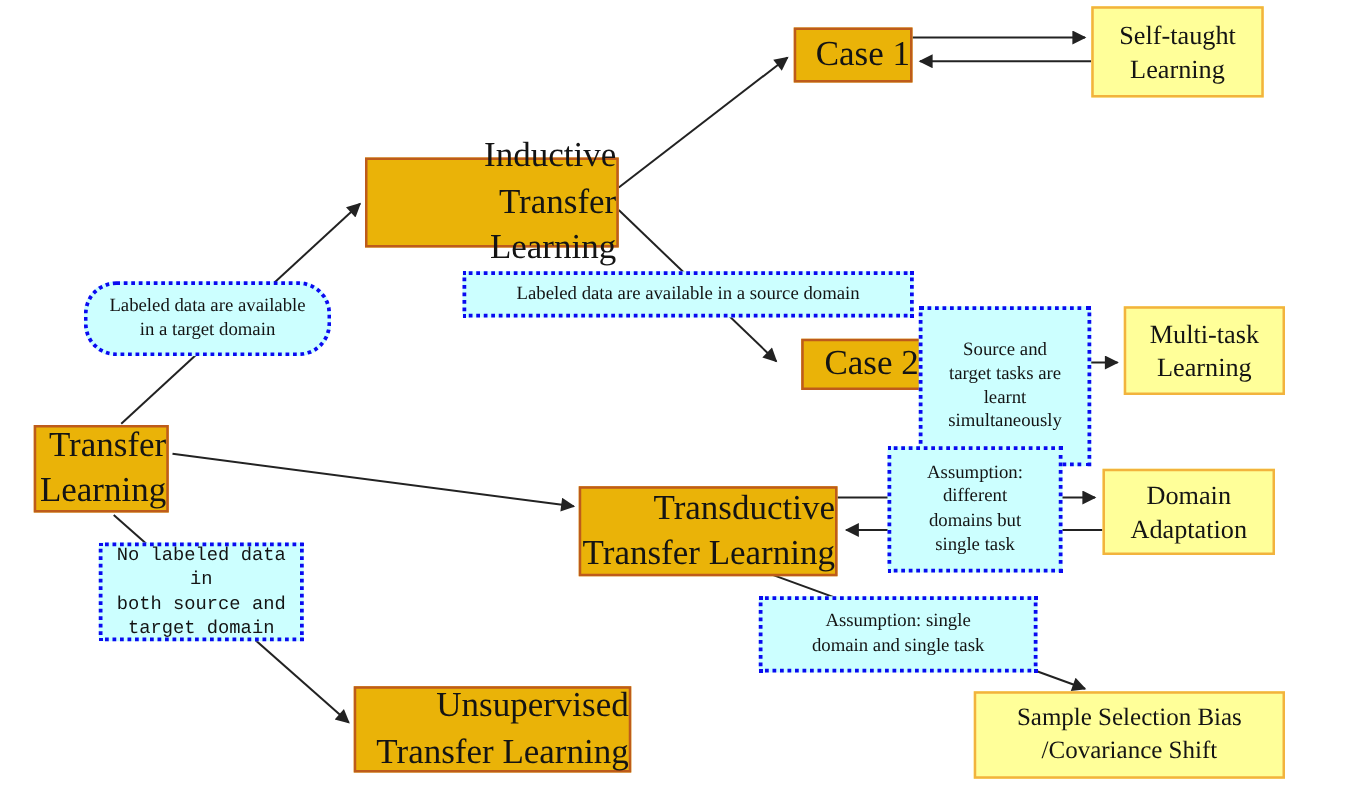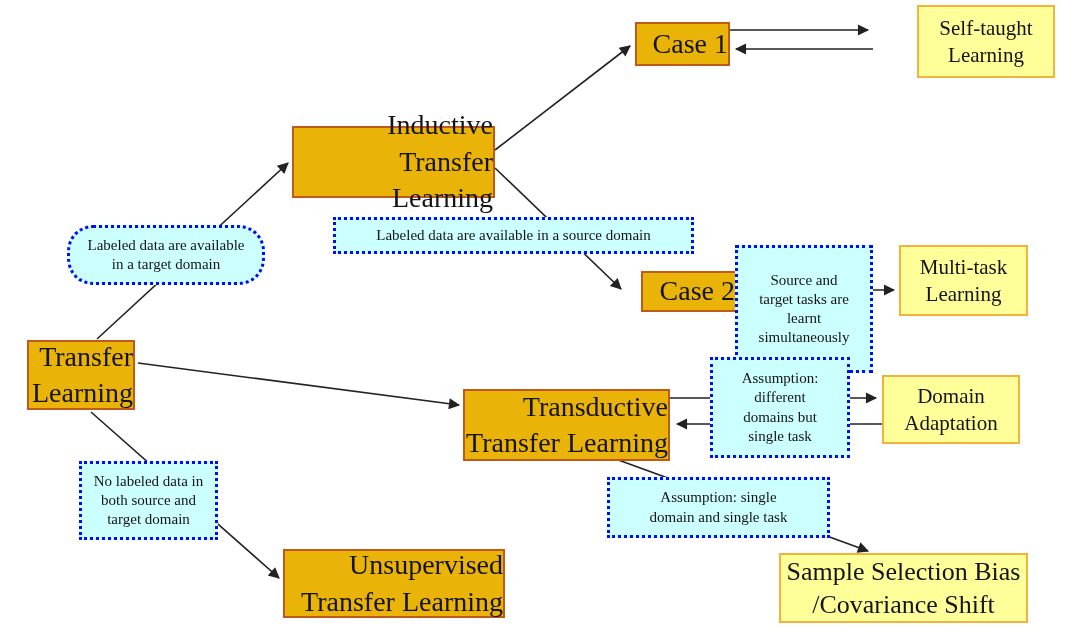--- a/index.html
+++ b/index.html
@@ -79,51 +79,51 @@
   </div>
   <div class="node orange" style="left:463px;top:373px;width:207px;height:72px;margin-top:16px;">
     <span class="lbl">Transductive
 Transfer Learning</span>
   </div>
   <div class="node orange" style="left:283px;top:549px;width:222px;height:69px;">
     <span class="lbl">Unsupervised
 Transfer Learning</span>
   </div>
 
-  <div class="node yellow" style="left:917px;top:5px;width:138px;height:73px;align-items:center;">
+  <div class="node yellow" style="left:873px;top:5px;width:138px;height:73px;align-items:center;">
     <span class="lbl">Self-taught
 Learning</span>
   </div>
   <div class="node yellow" style="left:899px;top:245px;width:129px;height:71px;">
     <span class="lbl">Multi-task
 Learning</span>
   </div>
   <div class="node yellow" style="left:882px;top:375px;width:138px;height:69px;">
     <span class="lbl">Domain
 Adaptation</span>
   </div>
-  <div class="node yellow" style="left:779px;top:553px;width:249px;height:70px;font-size:26px;">
+  <div class="node yellow" style="left:779px;top:553px;width:249px;height:70px;font-size:20px;">
     <span class="lbl">Sample Selection Bias
 /Covariance Shift</span>
   </div>
 
   <div class="node cyan" style="left:67px;top:225px;width:198px;height:60px;border-radius:26px;">
     <span class="lbl">Labeled data are available
 in a target domain</span>
   </div>
-  <div class="node cyan" style="left:333px;top:217px;width:361px;height:37px;">
+  <div class="node cyan" style="left:370px;top:217px;width:361px;height:37px;">
     <span class="lbl">Labeled data are available in a source domain</span>
   </div>
   <div class="node cyan" style="left:735px;top:245px;width:138px;height:128px;">
     <span class="lbl">Source and
 target tasks are
 learnt
 simultaneously</span>
   </div>
-  <div class="node cyan" style="left:79px;top:461px;width:139px;height:79px;">
+  <div class="node cyan" style="left:79px;top:434px;width:164px;height:79px;font-family:Liberation Mono, monospace;">
     <span class="lbl">No labeled data in
 both source and
 target domain</span>
   </div>
   <div class="node cyan" style="left:710px;top:357px;width:140px;height:101px;">
     <span class="lbl">Assumption:
 different
 domains but
 single task</span>
   </div>

